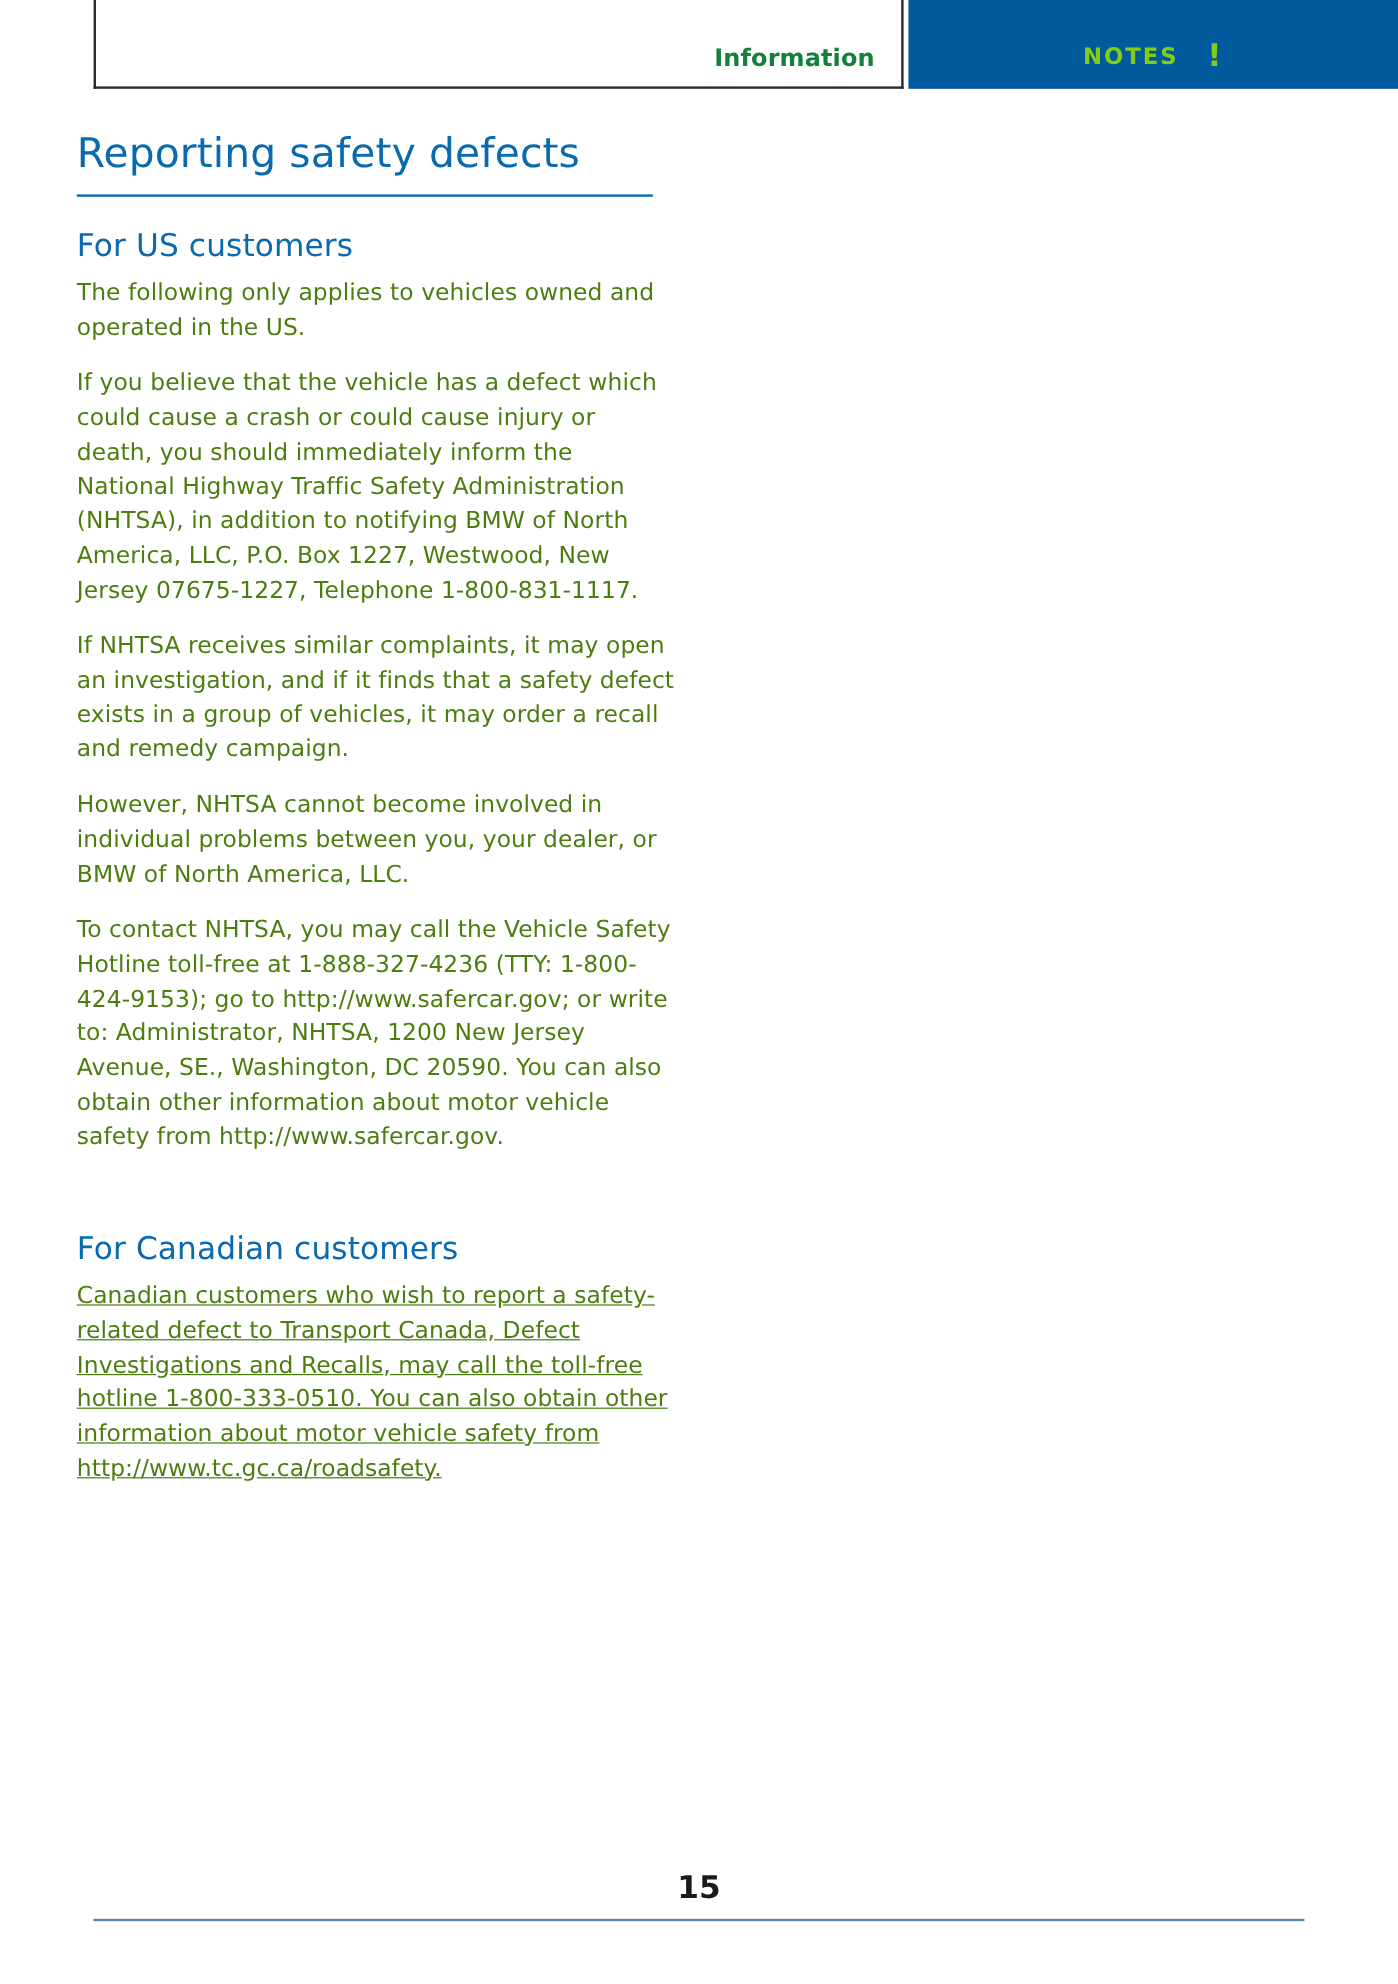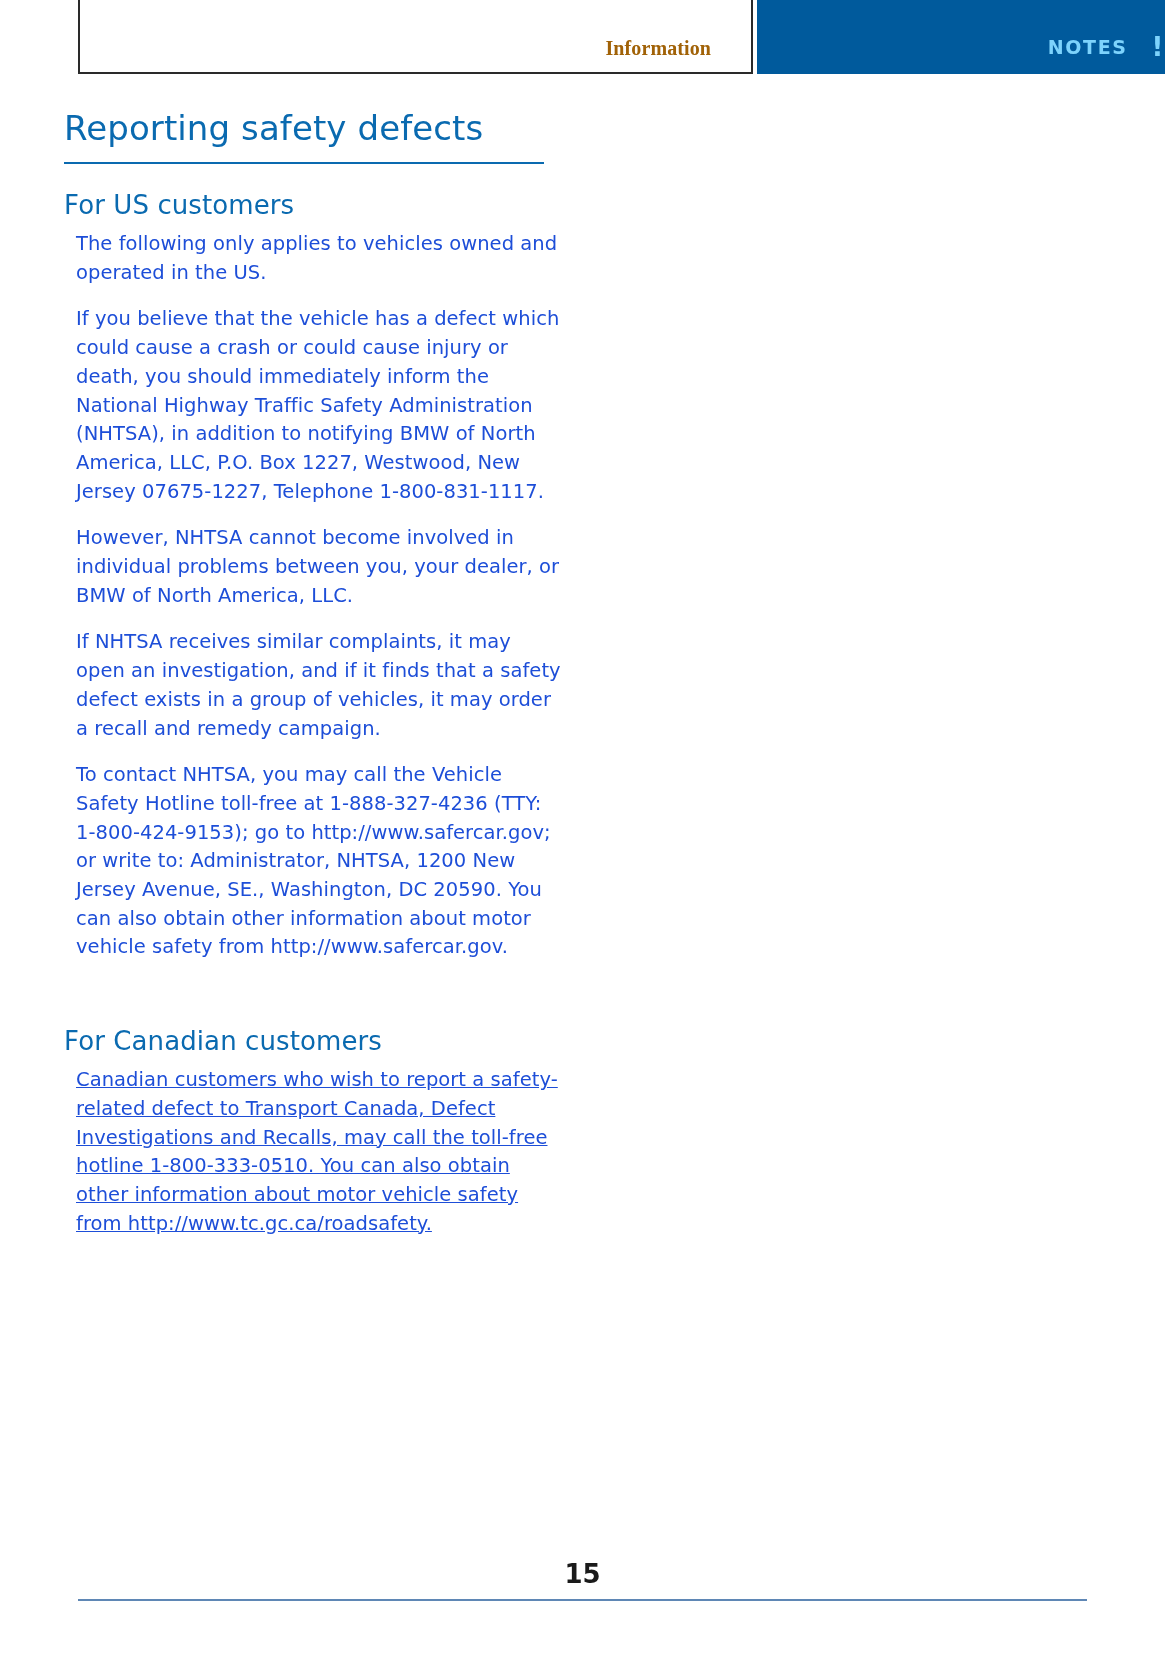--- a/index.html
+++ b/index.html
@@ -30,43 +30,42 @@
     top: 0;
     width: 675px;
     height: 74px;
     border: 2px solid #2a2a2a;
     border-top: none;
     box-sizing: border-box;
     background: #ffffff;
   }
   .header-chapter {
     position: absolute;
-    right: 40px;
+    right: 22px;
     bottom: 12px;
     font-size: 20px;
     font-weight: bold;
-    color: #a16207;
+    color: #15803d;
     letter-spacing: 0.1px;
-    font-family: Liberation Serif, serif;
   }
   .header-right-box {
     position: absolute;
     left: 757px;
     top: 0;
     width: 408px;
     height: 74px;
     background: #005a9c;
   }
   .header-notes {
     position: absolute;
     left: 0;
     right: 0;
     bottom: 12px;
-    text-align: right;
-    color: #7dd3fc;
+    text-align: center;
+    color: #84cc16;
     font-size: 19px;
     font-weight: bold;
     letter-spacing: 1.6px;
   }
   .header-notes .bang {
     display: inline-block;
     margin-left: 24px;
     font-size: 26px;
     font-weight: bold;
     vertical-align: -2px;
@@ -100,23 +99,23 @@
     margin: 0 0 10px 0;
     padding: 0;
     letter-spacing: 0.1px;
   }
   h2.section-head.second {
     margin-top: 64px;
   }
   p.body-text {
     font-size: 19.5px;
     line-height: 28.7px;
-    margin: 0 0 18px 12px;
+    margin: 0 0 18px 0;
     padding: 0;
-    color: #1d4ed8;
+    color: #4d7c0f;
     letter-spacing: 0.05px;
   }
   p.body-text:last-child {
     margin-bottom: 0;
     text-decoration: underline;
   }
 
   
   .footer {
     position: absolute;
@@ -152,22 +151,22 @@
 </div>
 
 <div class="content">
 
   <h1 class="page-title">Reporting safety defects</h1>
   <div class="title-rule"></div>
 
   <h2 class="section-head">For US customers</h2>
   <p class="body-text">The following only applies to vehicles owned and operated in the US.</p>
   <p class="body-text">If you believe that the vehicle has a defect which could cause a crash or could cause injury or death, you should immediately inform the National Highway Traffic Safety Administration (NHTSA), in addition to notifying BMW of North America, LLC, P.O. Box 1227, Westwood, New Jersey 07675-1227, Telephone 1-800-831-1117.</p>
+  <p class="body-text">If NHTSA receives similar complaints, it may open an investigation, and if it finds that a safety defect exists in a group of vehicles, it may order a recall and remedy campaign.</p>
   <p class="body-text">However, NHTSA cannot become involved in individual problems between you, your dealer, or BMW of North America, LLC.</p>
-  <p class="body-text">If NHTSA receives similar complaints, it may open an investigation, and if it finds that a safety defect exists in a group of vehicles, it may order a recall and remedy campaign.</p>
   <p class="body-text">To contact NHTSA, you may call the Vehicle Safety Hotline toll-free at 1-888-327-4236 (TTY: 1-800-424-9153); go to http://www.safercar.gov; or write to: Administrator, NHTSA, 1200 New Jersey Avenue, SE., Washington, DC 20590. You can also obtain other information about motor vehicle safety from http://www.safercar.gov.</p>
 
   <h2 class="section-head second">For Canadian customers</h2>
   <p class="body-text">Canadian customers who wish to report a safety-related defect to Transport Canada, Defect Investigations and Recalls, may call the toll-free hotline 1-800-333-0510. You can also obtain other information about motor vehicle safety from http://www.tc.gc.ca/roadsafety.</p>
 
 </div>
 
 <div class="footer">
   <div class="page-number">15</div>
   <div class="footer-rule"></div>

